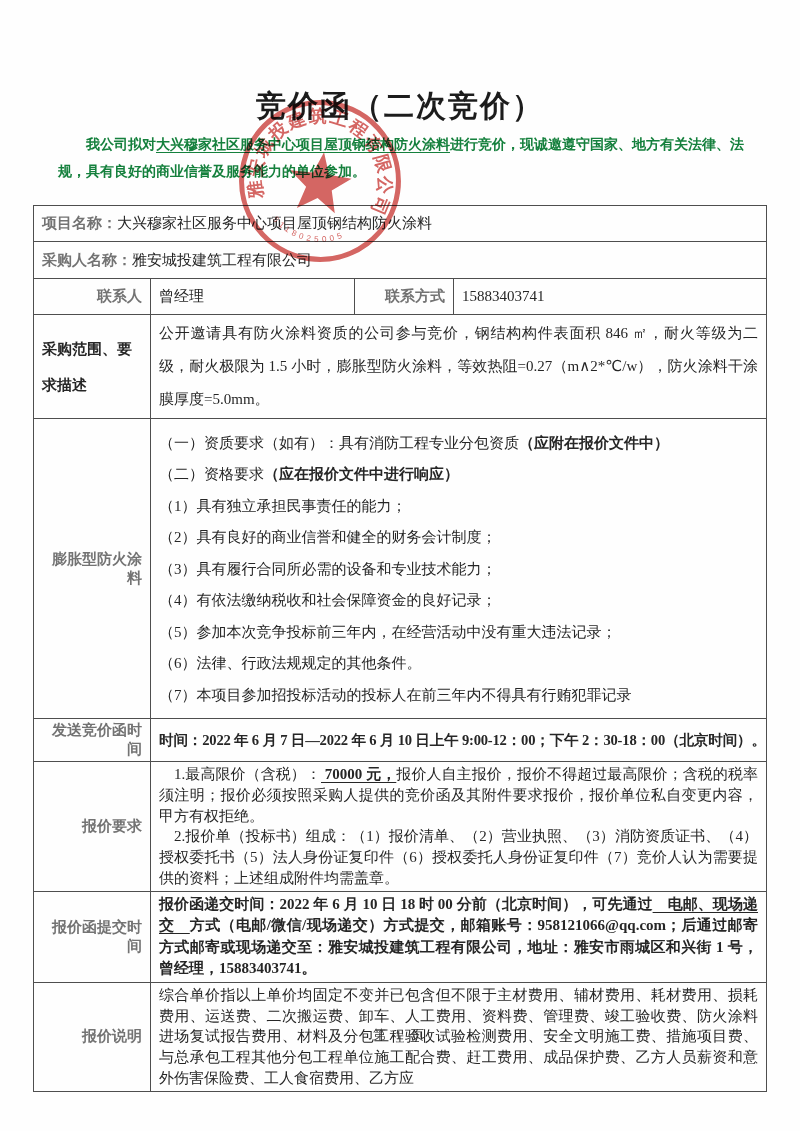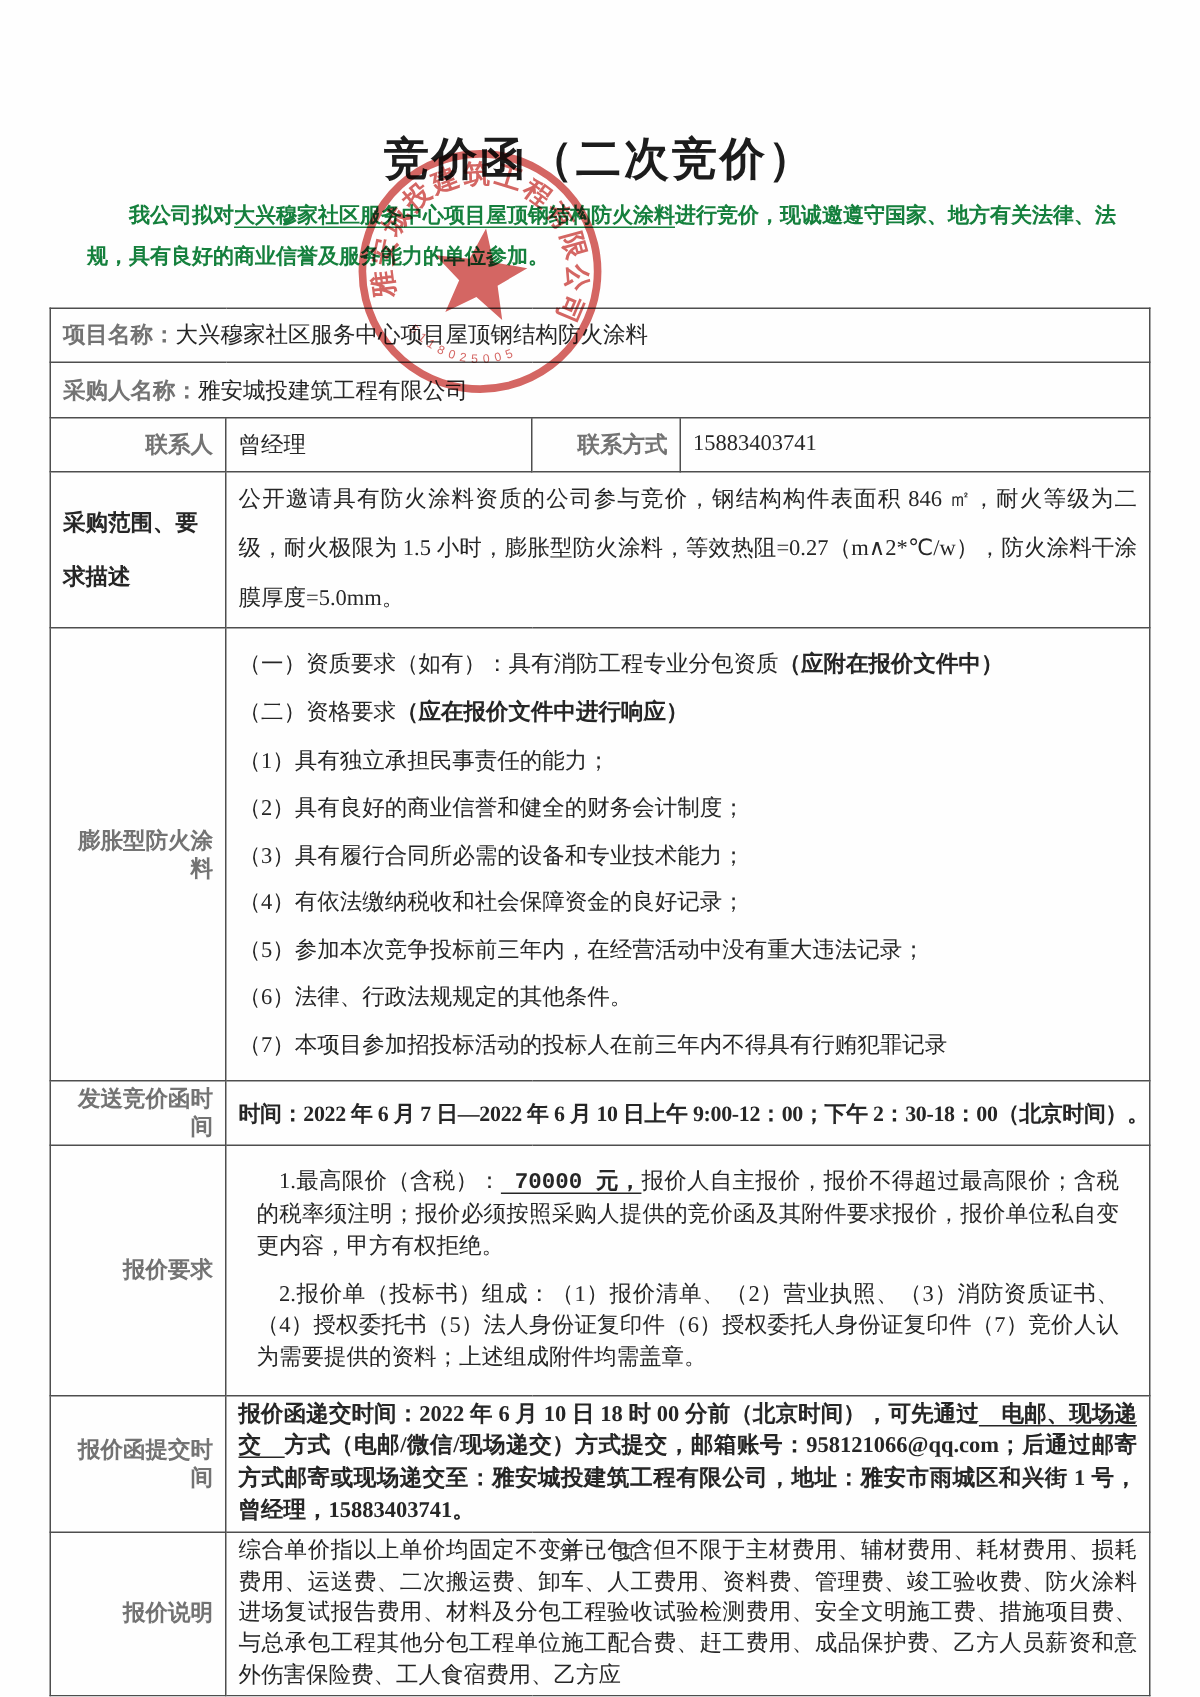--- a/index.html
+++ b/index.html
@@ -60,25 +60,25 @@
   .r-quote td { height: 104px; }
   .r-submit td { height: 75px; }
   .r-note td { height: 84px; }
 
   .scope-label { line-height: 36px; font-weight: bold; }
   .scope-content { line-height: 33px; text-align: justify; margin-left: 24px; }
   .sched-content div { line-height: 23px; }
   .qual-content { padding-left: 22px; }
   .qual-item { line-height: 20px; margin: 11.5px 0; text-align: left; }
   .send-content { font-weight: bold; white-space: nowrap; font-size: 14.6px; letter-spacing: -0.2px; }
-  .quote-content p { margin: 12px; text-indent: 1em; line-height: 20.8px; text-align: justify; }
+  .quote-content p { margin: 0; text-indent: 1em; line-height: 20.8px; text-align: justify; }
   .submit-content { font-weight: bold; line-height: 21.5px; text-align: justify; }
   .note-content { line-height: 20.8px; text-align: justify; }
   .u-line { text-decoration: underline; text-underline-offset: 3px; }
-  .bold { font-weight: bold; font-family: Liberation Mono, monospace; }
+  .bold { font-weight: bold; }
 
   .page-footer {
     position: absolute; top: 1026px; left: 0; width: 100%;
     text-align: center; font-size: 13px; letter-spacing: 3px; color: #3a3a3a;
   }
 </style>
 </head>
 <body>
 
 <div class="page">

